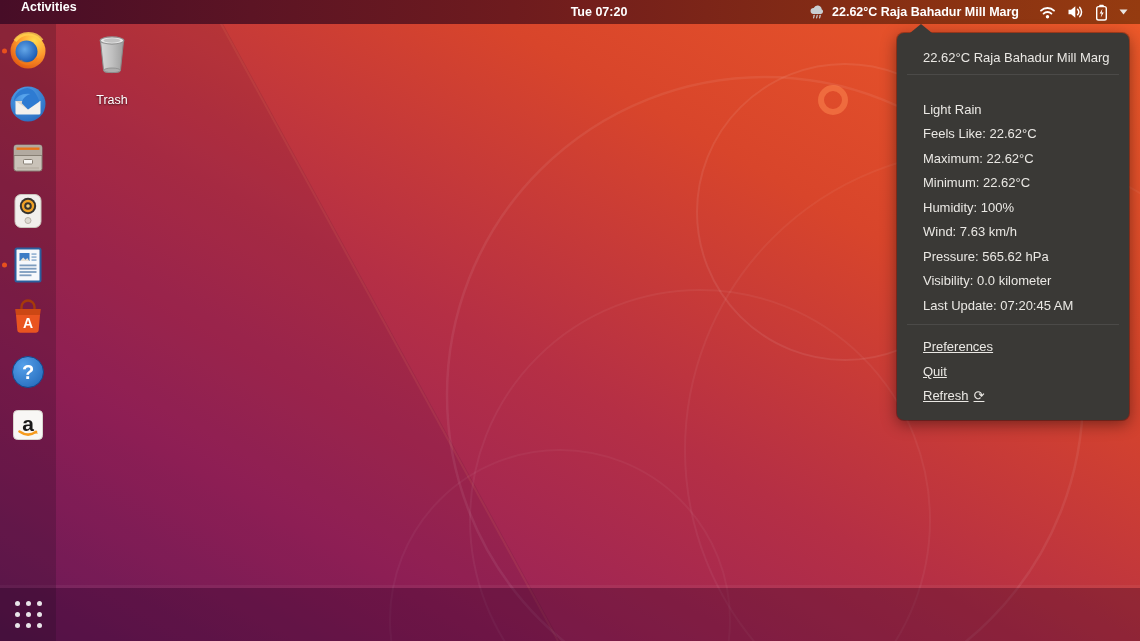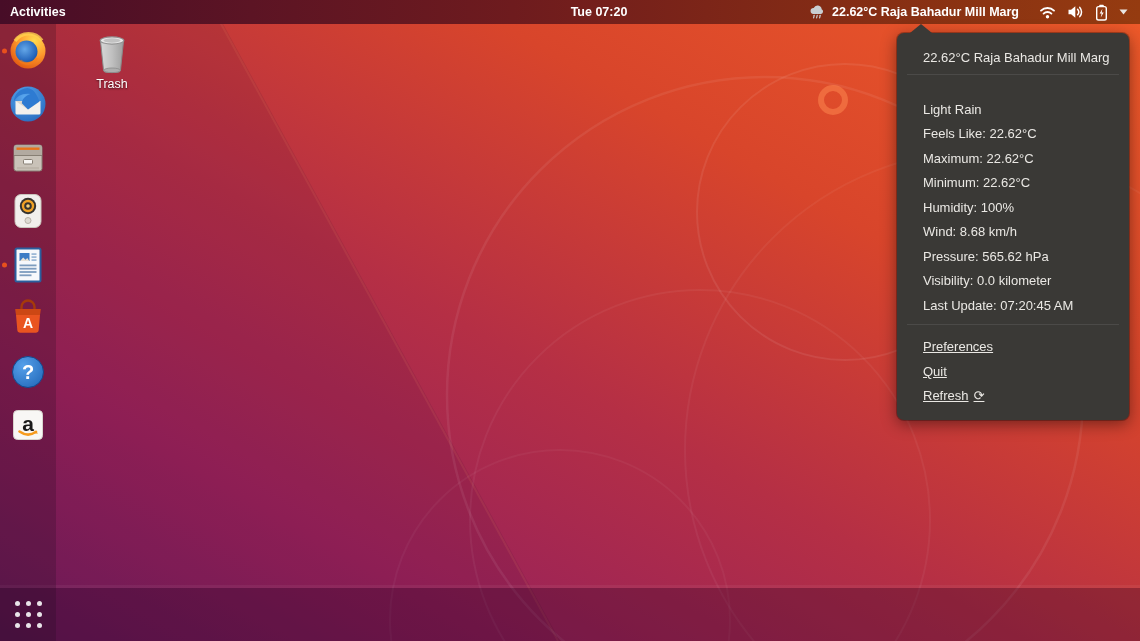--- a/index.html
+++ b/index.html
@@ -13,21 +13,21 @@
   .wallpaper { position: absolute; inset: 0; }
 
   
   .topbar {
     position: absolute; top: 0; left: 0; width: 100%; height: 24px;
     display: flex; align-items: center;
     color: #ffffff; font-size: 12.5px; font-weight: bold;
     background: linear-gradient(90deg,#470d27 0%,#5c1424 22%,#6e1b1e 45%,#7c2518 62%,#883013 80%,#953b10 100%);
     z-index: 20;
   }
-  .activities { height: 100%; display: flex; align-items: center; padding: 0 10px; cursor: default; }
+  .activities { height: 100%; display: flex; padding: 0 21px; cursor: default; }
   .clock { position: absolute; left: 599px; transform: translateX(-50%); top: 0; height: 24px; display: flex; align-items: center; }
   .tray { margin-left: auto; display: flex; align-items: center; height: 100%; padding-right: 10px; }
   .weather-ind { display: flex; align-items: center; gap: 6px; height: 100%; padding: 0 4px; }
   .sys-cluster { display: flex; align-items: center; gap: 11px; height: 100%; margin-left: 14px; padding: 0 2px; }
 
   
   .dock {
     position: absolute; left: 0; top: 24px; bottom: 0; width: 56px;
     background: rgba(26,8,26,0.22);
     display: flex; flex-direction: column; align-items: center;
@@ -35,21 +35,21 @@
   }
   .dock-item { position: relative; width: 56px; height: 53.5px; display: flex; align-items: center; justify-content: center; }
   .run-dot { position: absolute; left: 2px; top: 50%; transform: translateY(-50%); width: 5px; height: 5px; border-radius: 50%; background: #e8501d; }
   .dock-spacer { flex: 1; }
   .show-apps { width: 56px; height: 54px; display: flex; align-items: center; justify-content: center; }
   .grid9 { display: grid; grid-template-columns: repeat(3, 5px); gap: 6px 6px; }
   .grid9 span { width: 5px; height: 5px; border-radius: 50%; background: #e9e5e9; }
 
   
   .trash { position: absolute; left: 87px; top: 33px; width: 50px; display: flex; flex-direction: column; align-items: center; gap: 2px; z-index: 5; }
-  .trash-label { color: #ffffff; font-size: 12.5px; text-shadow: 0 1px 2px rgba(0,0,0,0.65); }
+  .trash-label { color: #ffffff; font-size: 12.5px; text-shadow: 0 1px 2px rgba(0,0,0,0.65); margin-top: 16px; }
 
   
   .menu {
     position: absolute; top: 33px; right: 11px; width: 232px;
     background: #3a3936; border-radius: 7px;
     box-shadow: 0 4px 16px rgba(0,0,0,0.45), 0 0 0 1px rgba(0,0,0,0.25);
     color: #eae8e4; font-size: 13px;
     padding: 13px 0 12px 0; z-index: 30;
   }
   .menu::before {
@@ -268,21 +268,21 @@
 
   <div class="menu">
     <div class="menu-title">22.62°C Raja Bahadur Mill Marg</div>
     <div class="menu-sep"></div>
     <div class="menu-info">
       <div class="menu-row">Light Rain</div>
       <div class="menu-row">Feels Like: 22.62°C</div>
       <div class="menu-row">Maximum: 22.62°C</div>
       <div class="menu-row">Minimum: 22.62°C</div>
       <div class="menu-row">Humidity: 100%</div>
-      <div class="menu-row">Wind: 8.68 km/h</div>
+      <div class="menu-row">Wind: 7.63 km/h</div>
       <div class="menu-row">Pressure: 565.62 hPa</div>
       <div class="menu-row">Visibility: 0.0 kilometer</div>
       <div class="menu-row">Last Update: 07:20:45 AM</div>
     </div>
     <div class="menu-sep"></div>
     <div class="menu-actions">
       <div class="menu-row action">
         <span>Preferences</span>
       </div>
       <div class="menu-row action">

